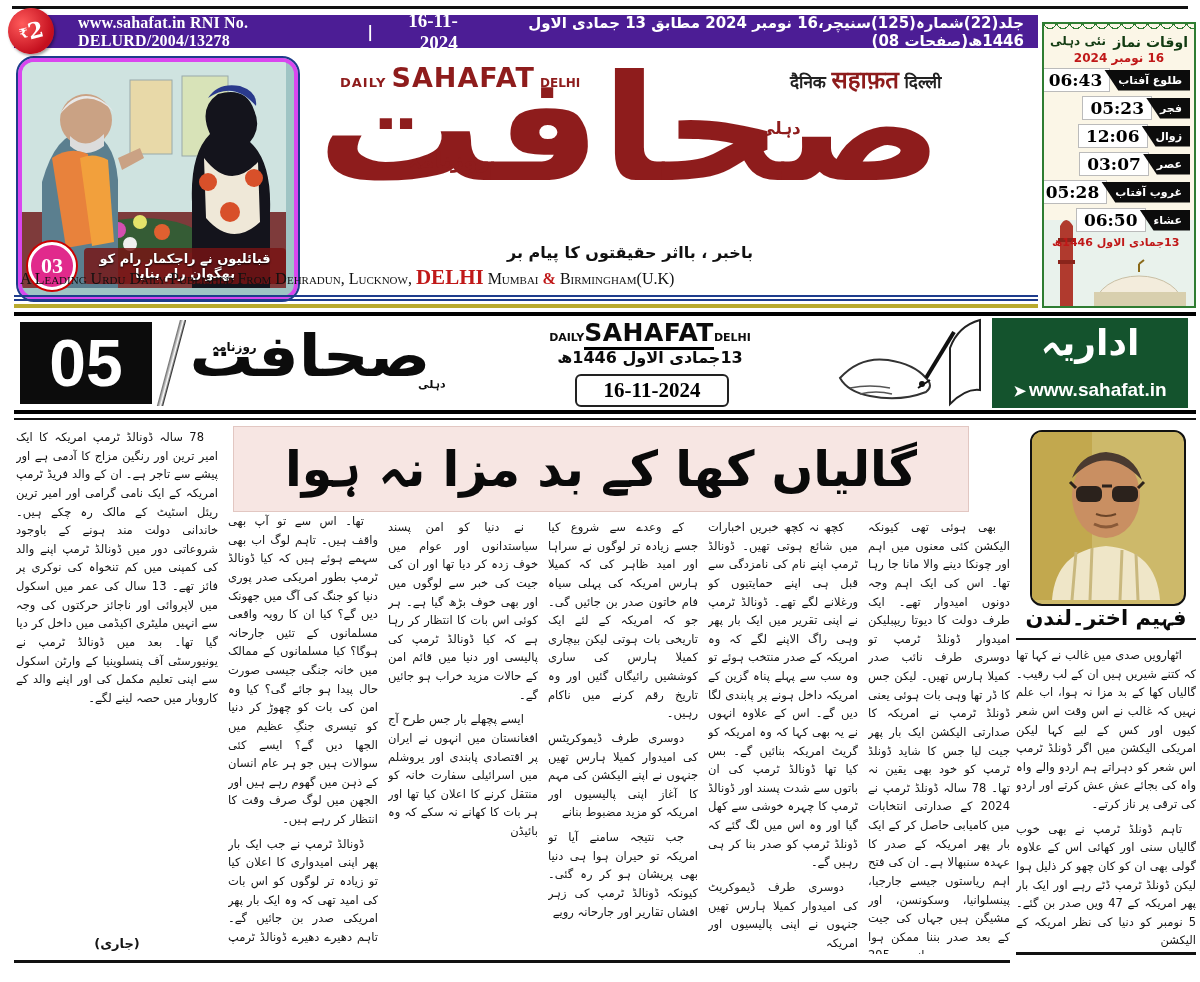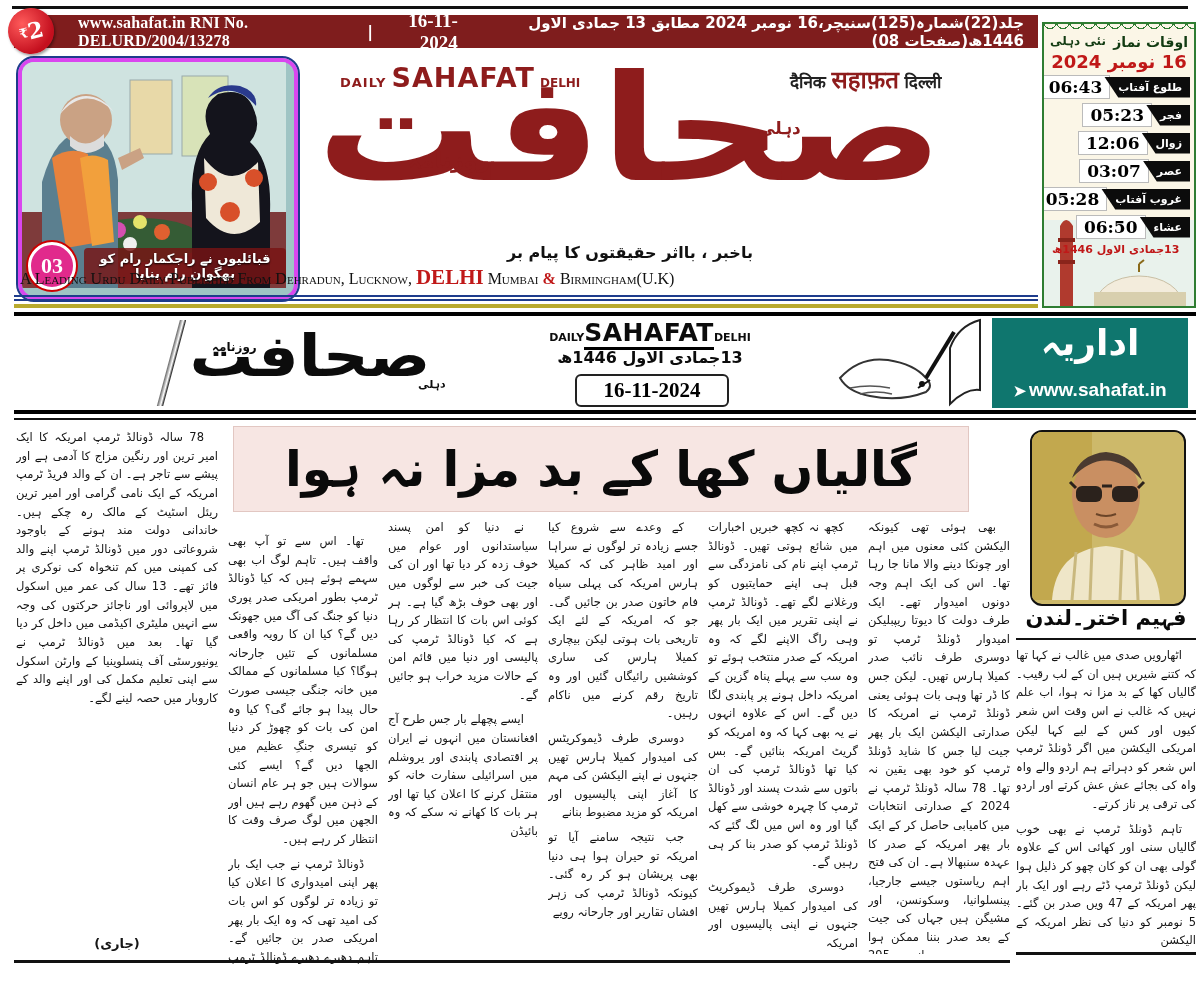--- a/index.html
+++ b/index.html
@@ -3,21 +3,21 @@
 <meta charset="utf-8">
 <style>
   html,body{margin:0;padding:0;background:#e8e8e4;}
   .page{position:relative;width:1200px;height:982px;background:#ffffff;margin:0 auto;overflow:hidden;
         font-family:"DejaVu Sans",sans-serif;}
   .abs{position:absolute;}
   .rtl{direction:rtl;unicode-bidi:plaintext;}
 
   
   .toprule{left:12px;top:6px;width:1176px;height:3px;background:#111;}
-  .banner{left:14px;top:15px;width:1024px;height:33px;background:#7f1d1d;color:#fff;
+  .banner{left:14px;top:15px;width:1024px;height:33px;background:#4c1d95;color:#fff;
           display:flex;align-items:center;justify-content:space-between;padding:0 14px 0 64px;box-sizing:border-box;}
   .banner .en{font-weight:bold;font-size:16px;letter-spacing:.2px;font-family:"Liberation Serif",serif;}
   .banner .div{margin:0 10px;font-weight:bold;}
   .banner .ur{font-size:15px;font-weight:bold;}
   .banner .date-en{font-family:"Liberation Serif",serif;font-size:19px;font-weight:bold;}
   .price{left:8px;top:8px;width:46px;height:46px;border-radius:50%;background:radial-gradient(circle at 35% 30%,#ff5b5b,#c40f1e 70%);
          color:#fff;display:flex;align-items:center;justify-content:center;font-weight:bold;font-size:22px;
          transform:rotate(-14deg);box-shadow:1px 2px 3px rgba(0,0,0,.4);z-index:5;font-family:"DejaVu Serif",serif;}
 
   
@@ -56,21 +56,21 @@
   .sep .l3{height:4px;background:#b9aa2e;}
 
   
   .prayer{left:1042px;top:22px;width:154px;height:286px;border:2px solid #2f7d32;background:#fbf6e7;
           box-sizing:border-box;overflow:hidden;}
   .prayer .arch{height:10px;background:radial-gradient(circle at 6px -2px,transparent 6px,#2f7d32 6px,#2f7d32 7px,transparent 7px);
                 background-size:13px 10px;background-repeat:repeat-x;}
   .prayer .hdr{display:flex;justify-content:space-between;padding:0 6px;font-weight:bold;color:#123b12;}
   .prayer .hdr .t1{font-size:14px;}
   .prayer .hdr .t2{font-size:12px;}
-  .prayer .pdate{text-align:center;color:#c01818;font-weight:bold;font-size:18px;margin:1px 0 2px;}
+  .prayer .pdate{text-align:center;color:#c01818;font-weight:bold;font-size:12px;margin:1px 0 2px;}
   .prow{display:flex;direction:rtl;align-items:center;margin:2px 4px;height:26px;}
   .prow .lbl{background:#0c0c0c;color:#fff;font-size:11px;font-weight:bold;padding:4px 8px 4px 14px;
              clip-path:polygon(0 0,100% 0,100% 100%,14px 100%);white-space:nowrap;}
   .prow .tm{background:#fff;border:1px solid #bbb;color:#000000;font-family:"DejaVu Serif",serif;font-weight:bold;
             font-size:17px;padding:1px 7px;margin-right:-6px;}
   .prayer .hijri{text-align:left;color:#c01818;font-weight:bold;font-size:11px;padding:1px 8px 0 8px;}
   .mosque{position:absolute;left:0;bottom:0;width:150px;height:86px;}
 
   
   .band{left:14px;top:312px;width:1182px;height:102px;border-top:4px solid #000;border-bottom:4px solid #000;
@@ -82,21 +82,21 @@
              transform:scaleX(1.1);}
   .bandroz{left:212px;top:340px;font-size:12px;font-weight:bold;color:#0c0c0c;}
   .bandcity{left:418px;top:378px;font-size:11px;font-weight:bold;color:#0c0c0c;}
   .bandlogo{left:520px;top:318px;width:260px;text-align:center;color:#0c0c0c;white-space:nowrap;}
   .bandlogo .big{font-size:25px;font-weight:bold;letter-spacing:.5px;border-bottom:3px solid #000;}
   .bandlogo .sm{font-size:11px;font-weight:bold;}
   .bandhijri{left:520px;top:348px;width:260px;text-align:center;font-size:16px;font-weight:bold;color:#0c0c0c;}
   .banddate{left:575px;top:374px;width:150px;text-align:center;border:2px solid #222;border-radius:6px;
             font-family:"Liberation Serif",serif;font-size:21px;font-weight:bold;padding:2px 0;background:#fff;}
   .handart{left:830px;top:318px;width:160px;height:90px;}
-  .edbox{left:992px;top:318px;width:196px;height:90px;background:#0f766e;color:#fff;display:flex;
+  .edbox{left:992px;top:318px;width:196px;height:90px;background:#14532d;color:#fff;display:flex;
          flex-direction:column;align-items:center;justify-content:center;gap:18px;}
   .edbox .ed{font-size:36px;font-weight:bold;line-height:1;}
   .edbox .web{font-size:19px;font-weight:bold;font-family:"Liberation Sans",sans-serif;}
   .edbox .arrow{font-size:15px;margin-right:3px;}
 
   
   .artrule{left:14px;top:418px;width:1182px;height:2px;background:#111;}
   .headline{left:233px;top:426px;width:734px;height:84px;background:#f7e6e3;border:1px solid #e2c7c2;
             display:flex;align-items:center;justify-content:center;}
   .headline span{font-size:49px;font-weight:bold;color:#0a0a0a;white-space:nowrap;}
@@ -234,20 +234,21 @@
         </div>
       <div class="prow">
           <span class="lbl">عشاء</span>
           <span class="tm">06:50</span>
         </div>
       <div class="hijri">13جمادی الاول 1446ھ</div>
     </div>
   </div>
 
   <div class="abs band"></div>
+  <div class="abs pageno">05</div>
   <div class="abs slash"></div>
   <div class="abs bandtitle rtl">صحافت</div>
   <div class="abs bandroz rtl">روزنامہ</div>
   <div class="abs bandcity rtl">دہلی</div>
   <div class="abs bandlogo">
     <span class="sm">DAILY</span><span class="big">SAHAFAT</span><span class="sm">DELHI</span>
   </div>
   <div class="abs bandhijri rtl">13جمادی الاول 1446ھ</div>
   <div class="abs banddate">16-11-2024</div>
   <div class="abs handart">
@@ -289,21 +290,21 @@
   <div class="abs arule"></div>
   <div class="abs colbox rtl" style="left:1016px;top:646px;width:180px;height:304px;">
     <p>اٹھارویں صدی میں غالب نے کہا تھا کہ کتنے شیریں ہیں ان کے لب رقیب۔ گالیاں کھا کے بد مزا نہ ہوا، اب علم نہیں کہ غالب نے اس وقت اس شعر کیوں اور کس کے لیے کہا لیکن امریکی الیکشن میں اگر ڈونلڈ ٹرمپ اس شعر کو دہراتے ہم اردو والے واہ واہ کی بجائے عش عش کرتے اور اردو کی ترقی پر ناز کرتے۔</p>
     <p>تاہم ڈونلڈ ٹرمپ نے بھی خوب گالیاں سنی اور کھائی اس کے علاوہ گولی بھی ان کو کان چھو کر ذلیل ہوا لیکن ڈونلڈ ٹرمپ ڈٹے رہے اور ایک بار پھر امریکہ کے 47 ویں صدر بن گئے۔ 5 نومبر کو دنیا کی نظر امریکہ کے الیکشن</p>
   </div>
 
   <div class="abs colbox rtl" style="left:16px;top:428px;width:202px;height:528px;padding-bottom:20px;box-sizing:border-box;">
     <p>78 سالہ ڈونالڈ ٹرمپ امریکہ کا ایک امیر ترین اور رنگین مزاج کا آدمی ہے اور پیشے سے تاجر ہے۔ ان کے والد فریڈ ٹرمپ امریکہ کے ایک نامی گرامی اور امیر ترین ریئل اسٹیٹ کے مالک رہ چکے ہیں۔ خاندانی دولت مند ہونے کے باوجود شروعاتی دور میں ڈونالڈ ٹرمپ اپنے والد کی کمپنی میں کم تنخواہ کی نوکری پر فائز تھے۔ 13 سال کی عمر میں اسکول میں لاپروائی اور ناجائز حرکتوں کی وجہ سے انہیں ملیٹری اکیڈمی میں داخل کر دیا گیا تھا۔ بعد میں ڈونالڈ ٹرمپ نے یونیورسٹی آف پنسلوینیا کے وارٹن اسکول سے اپنی تعلیم مکمل کی اور اپنے والد کے کاروبار میں حصہ لینے لگے۔</p>
     <div class="jari">(جاری)</div>
   </div>
-  <div class="abs colbox rtl" style="left:228px;top:532px;width:150px;height:436px;">
+  <div class="abs colbox rtl" style="left:228px;top:512px;width:150px;height:436px;">
     <p>تھا۔ اس سے تو آپ بھی واقف ہیں۔ تاہم لوگ اب بھی سہمے ہوئے ہیں کہ کیا ڈونالڈ ٹرمپ بطور امریکی صدر پوری دنیا کو جنگ کی آگ میں جھونک دیں گے؟ کیا ان کا رویہ واقعی مسلمانوں کے تئیں جارحانہ ہوگا؟ کیا مسلمانوں کے ممالک میں خانہ جنگی جیسی صورت حال پیدا ہو جائے گی؟ کیا وہ امن کی بات کو چھوڑ کر دنیا کو تیسری جنگِ عظیم میں الجھا دیں گے؟ ایسے کئی سوالات ہیں جو ہر عام انسان کے ذہن میں گھوم رہے ہیں اور الجھن میں لوگ صرف وقت کا انتظار کر رہے ہیں۔</p>
     <p>ڈونالڈ ٹرمپ نے جب ایک بار پھر اپنی امیدواری کا اعلان کیا تو زیادہ تر لوگوں کو اس بات کی امید تھی کہ وہ ایک بار پھر امریکی صدر بن جائیں گے۔ تاہم دھیرے دھیرے ڈونالڈ ٹرمپ کی مقبولیت بڑھنے لگی اور</p>
   </div>
   <div class="abs colbox rtl" style="left:388px;top:518px;width:150px;height:436px;">
     <p>نے دنیا کو امن پسند سیاستدانوں اور عوام میں خوف زدہ کر دیا تھا اور ان کی جیت کی خبر سے لوگوں میں اور بھی خوف بڑھ گیا ہے۔ ہر کوئی اس بات کا انتظار کر رہا ہے کہ کیا ڈونالڈ ٹرمپ کی پالیسی اور دنیا میں قائم امن کے حالات مزید خراب ہو جائیں گے۔</p>
     <p>ایسے پچھلے بار جس طرح آج افغانستان میں انہوں نے ایران پر اقتصادی پابندی اور یروشلم میں اسرائیلی سفارت خانہ کو منتقل کرنے کا اعلان کیا تھا اور ہر بات کا کھانے نہ سکے کہ وہ بائیڈن</p>
   </div>
   <div class="abs colbox rtl" style="left:548px;top:518px;width:150px;height:436px;">
     <p>کے وعدے سے شروع کیا جسے زیادہ تر لوگوں نے سراہا اور امید ظاہر کی کہ کمیلا ہارس امریکہ کی پہلی سیاہ فام خاتون صدر بن جائیں گی۔ جو کہ امریکہ کے لئے ایک تاریخی بات ہوتی لیکن بیچاری کمیلا ہارس کی ساری کوششیں رائیگاں گئیں اور وہ تاریخ رقم کرنے میں ناکام رہیں۔</p>
     <p>دوسری طرف ڈیموکریٹس کی امیدوار کمیلا ہارس تھیں جنہوں نے اپنے الیکشن کی مہم کا آغاز اپنی پالیسیوں اور امریکہ کو مزید مضبوط بنانے</p>

